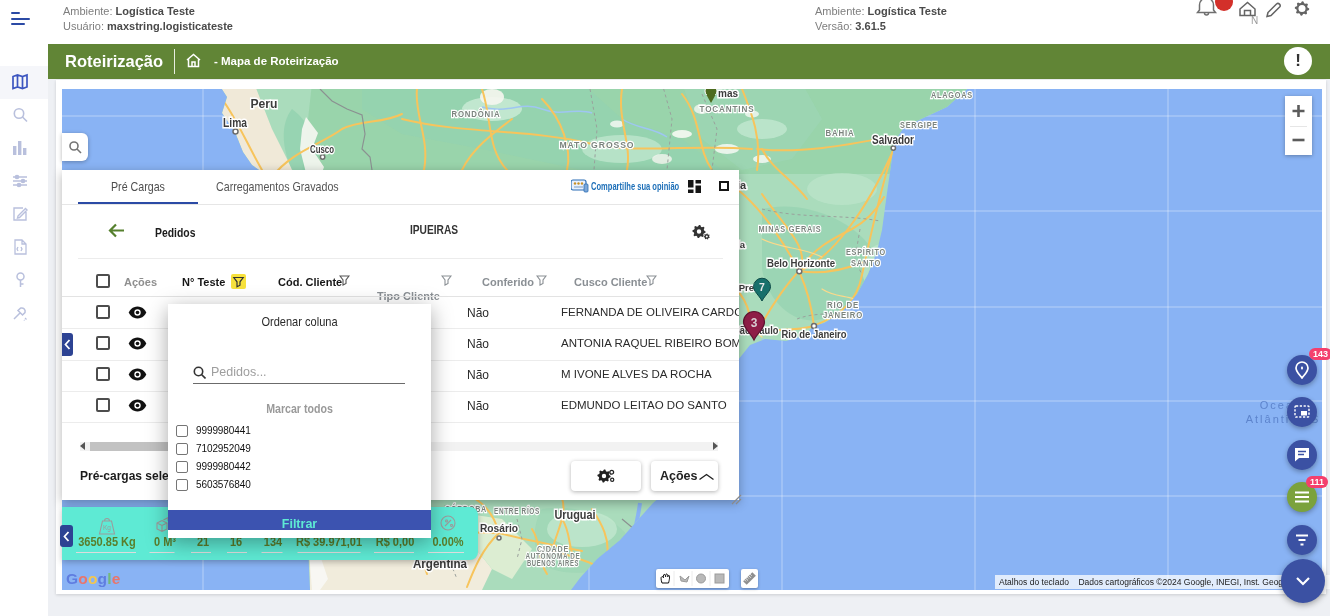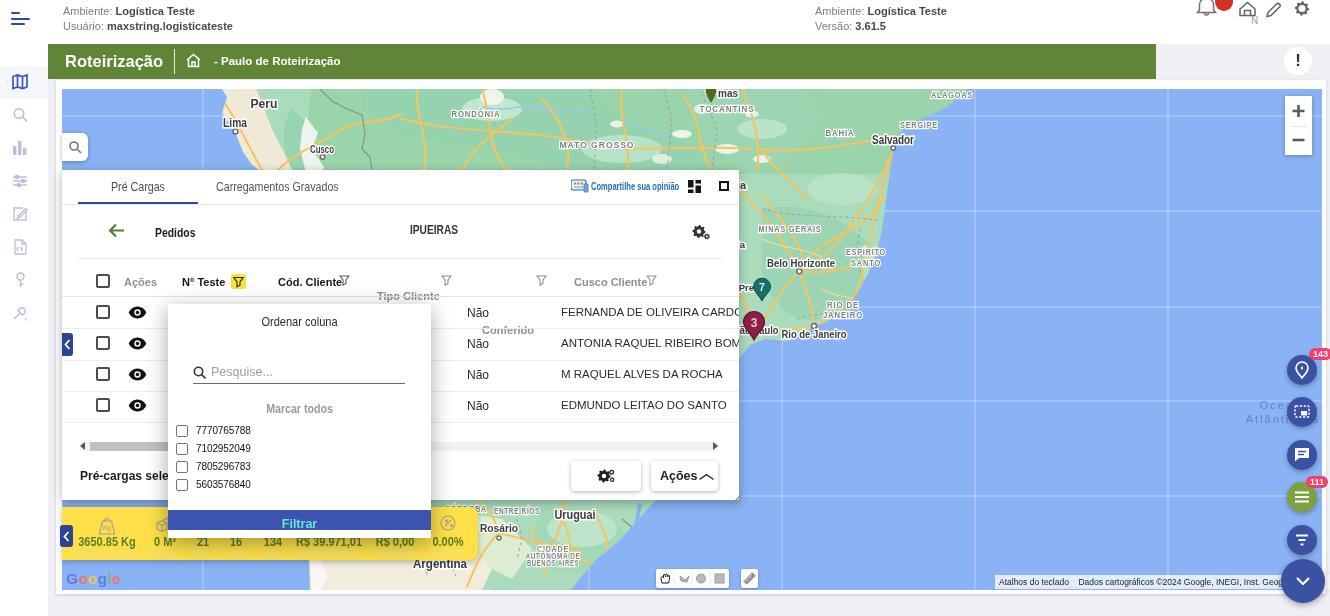--- a/index.html
+++ b/index.html
@@ -5,32 +5,32 @@
 * { margin:0; padding:0; box-sizing:border-box; }
 html,body { width:1330px; height:616px; overflow:hidden; font-family:"Liberation Sans", sans-serif; background:#eef0f4; }
 .abs { position:absolute; }
 #stage { position:relative; width:1330px; height:616px; }
 
 #tophead { left:0; top:0; width:1330px; height:44px; background:#fff; }
 .hline { position:absolute; background:#2b4aa5; height:1.6px; border-radius:2px; }
 .hdr-lbl { color:#7e7e7e; font-size:11px; }
 .hdr-lbl b { color:#4a4a4a; }
 
-#greenbar { left:48px; top:44px; width:1108px; height:35px; background:#618536; color:#fff; }
+#greenbar { left:48px; top:44px; width:1282px; height:35px; background:#618536; color:#fff; }
 
 #sidebar { left:0; top:44px; width:48px; height:572px; background:#fff; }
 
 #mapcard { left:56px; top:80px; width:1270px; height:514px; background:#fff; box-shadow:0 1px 3px rgba(0,0,0,.15); }
 #mapwrap { left:62px; top:89px; width:1260px; height:501px; overflow:hidden; }
 
 #panel { left:62px; top:170px; width:677px; height:330px; background:#fff; box-shadow:0 3px 10px rgba(0,0,0,.3); }
 
 #dropdown { left:168px; top:304px; width:263px; height:234px; background:#fff; box-shadow:0 5px 20px rgba(0,0,0,.35); z-index:40; }
 
-#stats { left:62px; top:507px; width:416px; height:53px; background:#fde047; border-radius:0 8px 8px 0; box-shadow:0 2px 6px rgba(0,0,0,.25); z-index:20; }
+#stats { left:62px; top:507px; width:416px; height:53px; background:#5eead4; border-radius:0 8px 8px 0; box-shadow:0 2px 6px rgba(0,0,0,.25); z-index:20; }
 .statv { position:absolute; top:28px; color:#5a7e2b; font-weight:bold; font-size:12.5px; white-space:nowrap; transform:translateX(-50%) scaleX(0.88); }
 .statu { position:absolute; top:45px; height:1px; background:#dcdcdc; transform:translateX(-50%); }
 .cbx { position:absolute; width:14px; height:14px; border:2px solid #4d4d4d; border-radius:2px; background:#fff; }
 .gridline { stroke:#ffffff; stroke-opacity:.4; stroke-width:1; }
 .city { font-weight:bold; fill:#3c3c3c; stroke:#ffffff; stroke-width:3px; paint-order:stroke; }
 .state { font-weight:bold; fill:#7b847e; stroke:#ffffff; stroke-width:2.5px; paint-order:stroke; letter-spacing:1px; font-size:9.5px; }
 .road { fill:none; stroke:#f7c45c; stroke-width:2; stroke-linecap:round; }
 .roadw { fill:none; stroke:#fbd98a; stroke-width:1.2; stroke-linecap:round; }
 .border { fill:none; stroke:#8b9191; stroke-width:1.2; }
 .bdash { fill:none; stroke:#9aa09c; stroke-width:1; stroke-dasharray:3,3; }
@@ -61,21 +61,21 @@
         </g>
       <text x="55" y="24" font-size="10" fill="#9a9a9a" font-family="Liberation Sans">N</text>
     </svg>
   </div>
   <div id="greenbar" class="abs">
     <div class="abs" style="left:17px;top:8px;font-size:16.5px;font-weight:bold;white-space:nowrap;">Roteirização</div>
     <div class="abs" style="left:126px;top:5px;width:1px;height:25px;background:rgba(255,255,255,.85);"></div>
     <svg class="abs" style="left:137px;top:8px;" width="17" height="17" viewBox="0 0 17 17">
         <path d="M2,8 L8.5,2.5 L15,8 M3.5,7 L3.5,14.5 L13.5,14.5 L13.5,7 M7,14.5 L7,10 L10,10 L10,14.5" fill="none" stroke="#fff" stroke-width="1.5"></path>
       </svg>
-    <div class="abs" style="left:166px;top:11px;font-size:11.5px;font-weight:bold;">- Paulo de Roteirização</div>
+    <div class="abs" style="left:166px;top:11px;font-size:11.5px;font-weight:bold;">- Mapa de Roteirização</div>
     <div class="abs" style="left:1236px;top:3px;width:28px;height:28px;border-radius:50%;background:#fff;color:#333;text-align:center;font-weight:bold;font-size:17px;line-height:28px;">!</div>
   </div>
   <div id="sidebar" class="abs">
     <div class="abs" style="left:0;top:22px;width:48px;height:33px;background:#f5f6fa;"></div>
     <svg class="abs" style="left:11px;top:29px;" width="18" height="18" viewBox="0 0 18 18">
         <path d="M2,3.5 L6.5,2 L11.5,3.5 L16,2 L16,14 L11.5,15.5 L6.5,14 L2,15.5 Z M6.5,2 L6.5,14 M11.5,3.5 L11.5,15.5" fill="none" stroke="#3d56c0" stroke-width="1.7"></path>
       </svg>
     <svg class="abs" style="left:12px;top:63px;" width="16" height="16" viewBox="0 0 16 16">
         <circle cx="7" cy="6.5" r="4.7" fill="none" stroke="#b9c0dd" stroke-width="1.6"></circle>
         <path d="M10.5,10 L15,14.5" stroke="#b9c0dd" stroke-width="1.6"></path>
@@ -406,21 +406,21 @@
         <path d="M2.8,3.5 L12.2,3.5 L9,7.8 L9,11.2 L6,12.7 L6,7.8 Z" fill="none" stroke="#333" stroke-width="1.2"></path>
       </svg>
     <div class="abs" style="left:216px;top:106px;font-size:11px;font-weight:bold;color:#161616;white-space:nowrap;">Cód. Cliente</div>
     <svg class="abs" style="left:277px;top:105px;" width="11" height="12" viewBox="0 0 11 12">
         <path d="M1,1 L10,1 L7,5 L7,8.5 L4,10 L4,5 Z" fill="none" stroke="#555" stroke-width="1.1"></path>
       </svg>
     <div class="abs" style="left:315px;top:120px;font-size:11px;font-weight:bold;color:#8a8f94;white-space:nowrap;">Tipo Cliente</div>
     <svg class="abs" style="left:379px;top:105px;" width="11" height="12" viewBox="0 0 11 12">
         <path d="M1,1 L10,1 L7,5 L7,8.5 L4,10 L4,5 Z" fill="none" stroke="#8a8f94" stroke-width="1.1"></path>
       </svg>
-    <div class="abs" style="left:420px;top:106px;font-size:11px;font-weight:bold;color:#8a8f94;white-space:nowrap;margin-top:48px;">Conferido</div>
+    <div class="abs" style="left:420px;top:106px;font-size:11px;font-weight:bold;color:#8a8f94;white-space:nowrap;">Conferido</div>
     <svg class="abs" style="left:474px;top:105px;" width="11" height="12" viewBox="0 0 11 12">
         <path d="M1,1 L10,1 L7,5 L7,8.5 L4,10 L4,5 Z" fill="none" stroke="#8a8f94" stroke-width="1.1"></path>
       </svg>
     <div class="abs" style="left:512px;top:106px;font-size:11px;font-weight:bold;color:#8a8f94;white-space:nowrap;">Cusco Cliente</div>
     <svg class="abs" style="left:584px;top:105px;" width="11" height="12" viewBox="0 0 11 12">
         <path d="M1,1 L10,1 L7,5 L7,8.5 L4,10 L4,5 Z" fill="none" stroke="#8a8f94" stroke-width="1.1"></path>
       </svg>
     <div class="abs" style="left:0;top:126px;width:677px;height:1px;background:#e3e3e3;"></div>
 
     <div class="abs row-sep" style="left:0;top:158px;width:677px;height:1px;background:#ececec;"></div>
@@ -476,21 +476,21 @@
         <path d="M9.5,0.5 C4.5,0.5 1.5,4.5 0.7,6.5 C1.5,8.5 4.5,12.5 9.5,12.5 C14.5,12.5 17.5,8.5 18.3,6.5 C17.5,4.5 14.5,0.5 9.5,0.5 Z" fill="#111"></path>
         <circle cx="9.5" cy="6.5" r="3.2" fill="#fff"></circle>
         <circle cx="9.5" cy="6.5" r="1.8" fill="#111"></circle>
       </svg>
     <div class="abs" style="left:405px;top:136px;font-size:12px;color:#2b2b2b;">Não</div>
     <div class="abs" style="left:405px;top:167px;font-size:12px;color:#2b2b2b;">Não</div>
     <div class="abs" style="left:405px;top:198px;font-size:12px;color:#2b2b2b;">Não</div>
     <div class="abs" style="left:405px;top:229px;font-size:12px;color:#2b2b2b;">Não</div>
     <div class="abs" style="left:499px;top:136px;width:178px;overflow:hidden;white-space:nowrap;font-size:11.5px;color:#2b2b2b;">FERNANDA DE OLIVEIRA CARDOSO</div>
     <div class="abs" style="left:499px;top:167px;width:178px;overflow:hidden;white-space:nowrap;font-size:11.5px;color:#2b2b2b;">ANTONIA RAQUEL RIBEIRO BOMFIM</div>
-    <div class="abs" style="left:499px;top:198px;width:178px;overflow:hidden;white-space:nowrap;font-size:11.5px;color:#2b2b2b;">M RAQUEL ALVES DA ROCHA</div>
+    <div class="abs" style="left:499px;top:198px;width:178px;overflow:hidden;white-space:nowrap;font-size:11.5px;color:#2b2b2b;">M IVONE ALVES DA ROCHA</div>
     <div class="abs" style="left:499px;top:229px;width:178px;overflow:hidden;white-space:nowrap;font-size:11.5px;color:#2b2b2b;">EDMUNDO LEITAO DO SANTO</div>
   </div>
   <div class="abs" style="left:62px;top:333px;width:11px;height:23px;background:#2d4393;border-radius:0 3px 3px 0;z-index:25;">
     <svg style="position:absolute;left:2px;top:6px;" width="7" height="11" viewBox="0 0 7 11">
         <path d="M5.5,1 L1.5,5.5 L5.5,10" fill="none" stroke="#fff" stroke-width="1.8"></path>
       </svg>
   </div>
   <div id="stats" class="abs">
     <svg class="abs" style="left:20px;top:5px;" width="440" height="29" viewBox="0 0 440 29">
       <g fill="none" stroke="#9c9c9c" stroke-width="1.1">
@@ -552,26 +552,26 @@
     <svg style="position:absolute;left:3px;top:6px;" width="7" height="11" viewBox="0 0 7 11">
         <path d="M5.5,1 L1.5,5.5 L5.5,10" fill="none" stroke="#fff" stroke-width="1.8"></path>
       </svg>
   </div>
   <div id="dropdown" class="abs">
     <div class="abs" style="left:0;top:10px;width:263px;text-align:center;font-size:13px;color:#2a2a2a;transform:scaleX(0.85);">Ordenar coluna</div>
     <svg class="abs" style="left:25px;top:62px;" width="13" height="13" viewBox="0 0 13 13">
         <circle cx="5.5" cy="5.5" r="4.2" fill="none" stroke="#333" stroke-width="1.6"></circle>
         <path d="M8.5,8.5 L12.5,12.5" stroke="#333" stroke-width="1.6"></path>
       </svg>
-    <div class="abs" style="left:43px;top:61px;font-size:12.5px;color:#9e9e9e;">Pesquise...</div>
+    <div class="abs" style="left:43px;top:61px;font-size:12.5px;color:#9e9e9e;">Pedidos...</div>
     <div class="abs" style="left:25px;top:79px;width:212px;height:1px;background:#6b6b6b;"></div>
     <div class="abs" style="left:0;top:98px;width:263px;text-align:center;font-size:12.5px;font-weight:bold;color:#9a9a9a;transform:scaleX(0.85);">Marcar todos</div>
     <div class="abs" style="left:8px;top:121px;width:12px;height:12px;border:1.5px solid #757575;border-radius:2px;"></div>
-    <div class="abs" style="left:28px;top:121px;font-size:10px;letter-spacing:-0.1px;color:#111;">7770765788</div>
+    <div class="abs" style="left:28px;top:121px;font-size:10px;letter-spacing:-0.1px;color:#111;">9999980441</div>
     <div class="abs" style="left:8px;top:139px;width:12px;height:12px;border:1.5px solid #757575;border-radius:2px;"></div>
     <div class="abs" style="left:28px;top:139px;font-size:10px;letter-spacing:-0.1px;color:#111;">7102952049</div>
     <div class="abs" style="left:8px;top:157px;width:12px;height:12px;border:1.5px solid #757575;border-radius:2px;"></div>
-    <div class="abs" style="left:28px;top:157px;font-size:10px;letter-spacing:-0.1px;color:#111;">7805296783</div>
+    <div class="abs" style="left:28px;top:157px;font-size:10px;letter-spacing:-0.1px;color:#111;">9999980442</div>
     <div class="abs" style="left:8px;top:175px;width:12px;height:12px;border:1.5px solid #757575;border-radius:2px;"></div>
     <div class="abs" style="left:28px;top:175px;font-size:10px;letter-spacing:-0.1px;color:#111;">5603576840</div>
     <div class="abs" style="left:0;top:206px;width:263px;height:20px;background:#3c53b0;color:#5eead4;text-align:center;font-weight:bold;font-size:12.5px;line-height:28px;">Filtrar</div>
   </div>
 </div>
 
 </body></html>

